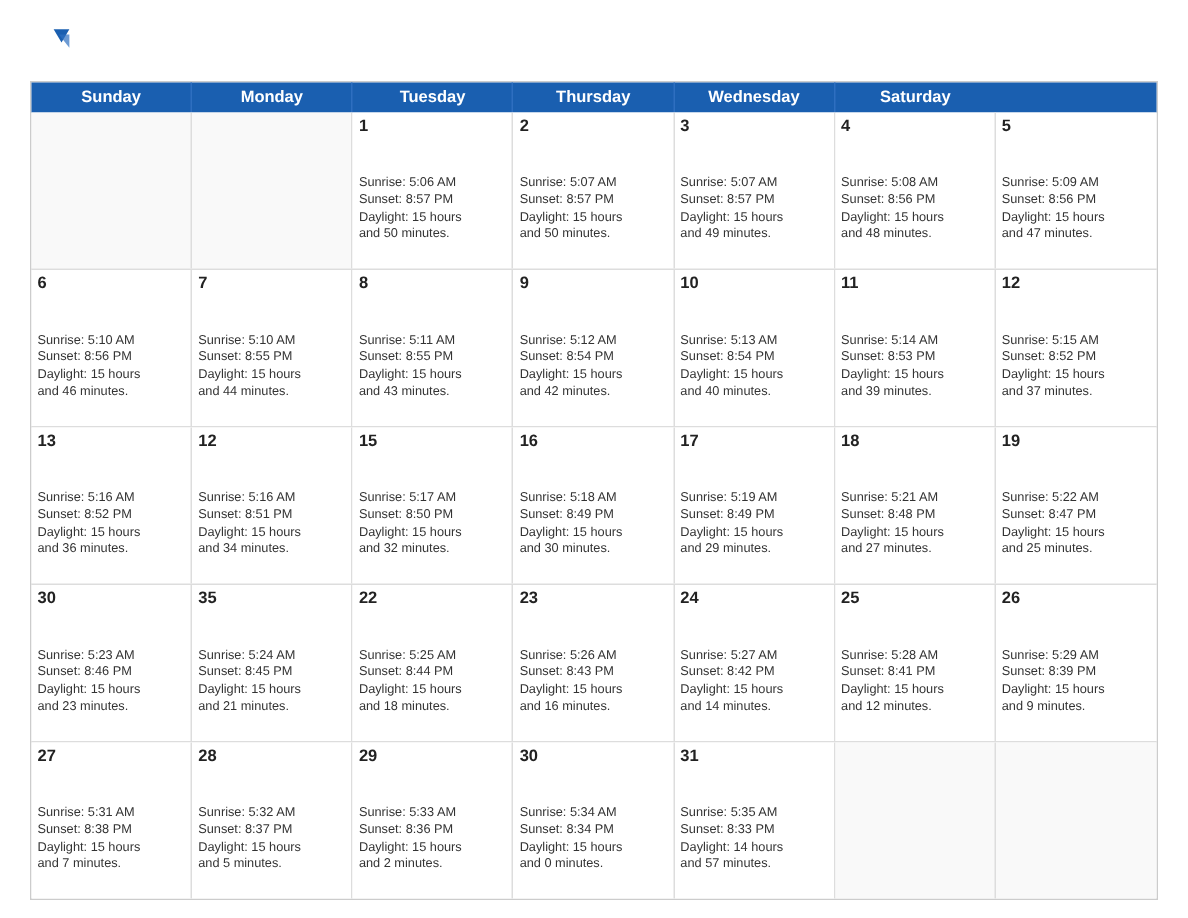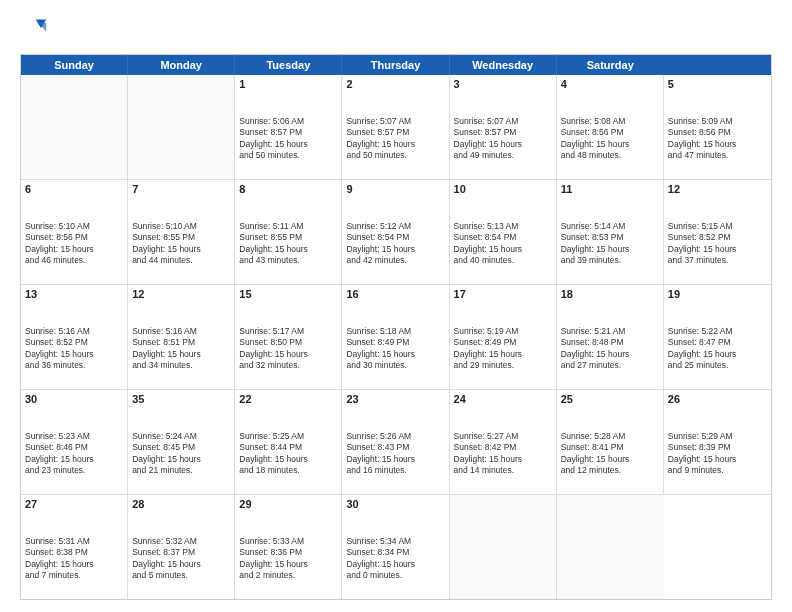--- a/index.html
+++ b/index.html
@@ -271,18 +271,22 @@
             <div class="cell-text">Sunrise: 5:32 AM<br>Sunset: 8:37 PM<br>Daylight: 15 hours<br>and 5 minutes.</div>
           </div>
           <div class="cal-cell">
             <div class="day-num">29</div>
             <div class="cell-text">Sunrise: 5:33 AM<br>Sunset: 8:36 PM<br>Daylight: 15 hours<br>and 2 minutes.</div>
           </div>
           <div class="cal-cell">
             <div class="day-num">30</div>
             <div class="cell-text">Sunrise: 5:34 AM<br>Sunset: 8:34 PM<br>Daylight: 15 hours<br>and 0 minutes.</div>
           </div>
+          <div class="cal-cell">
+            <div class="day-num">31</div>
+            <div class="cell-text">Sunrise: 5:35 AM<br>Sunset: 8:33 PM<br>Daylight: 14 hours<br>and 57 minutes.</div>
+          </div>
           <div class="cal-cell empty"></div>
           <div class="cal-cell empty"></div>
         </div>
       </div>
   </div>
 </div>
 
 </body></html>

